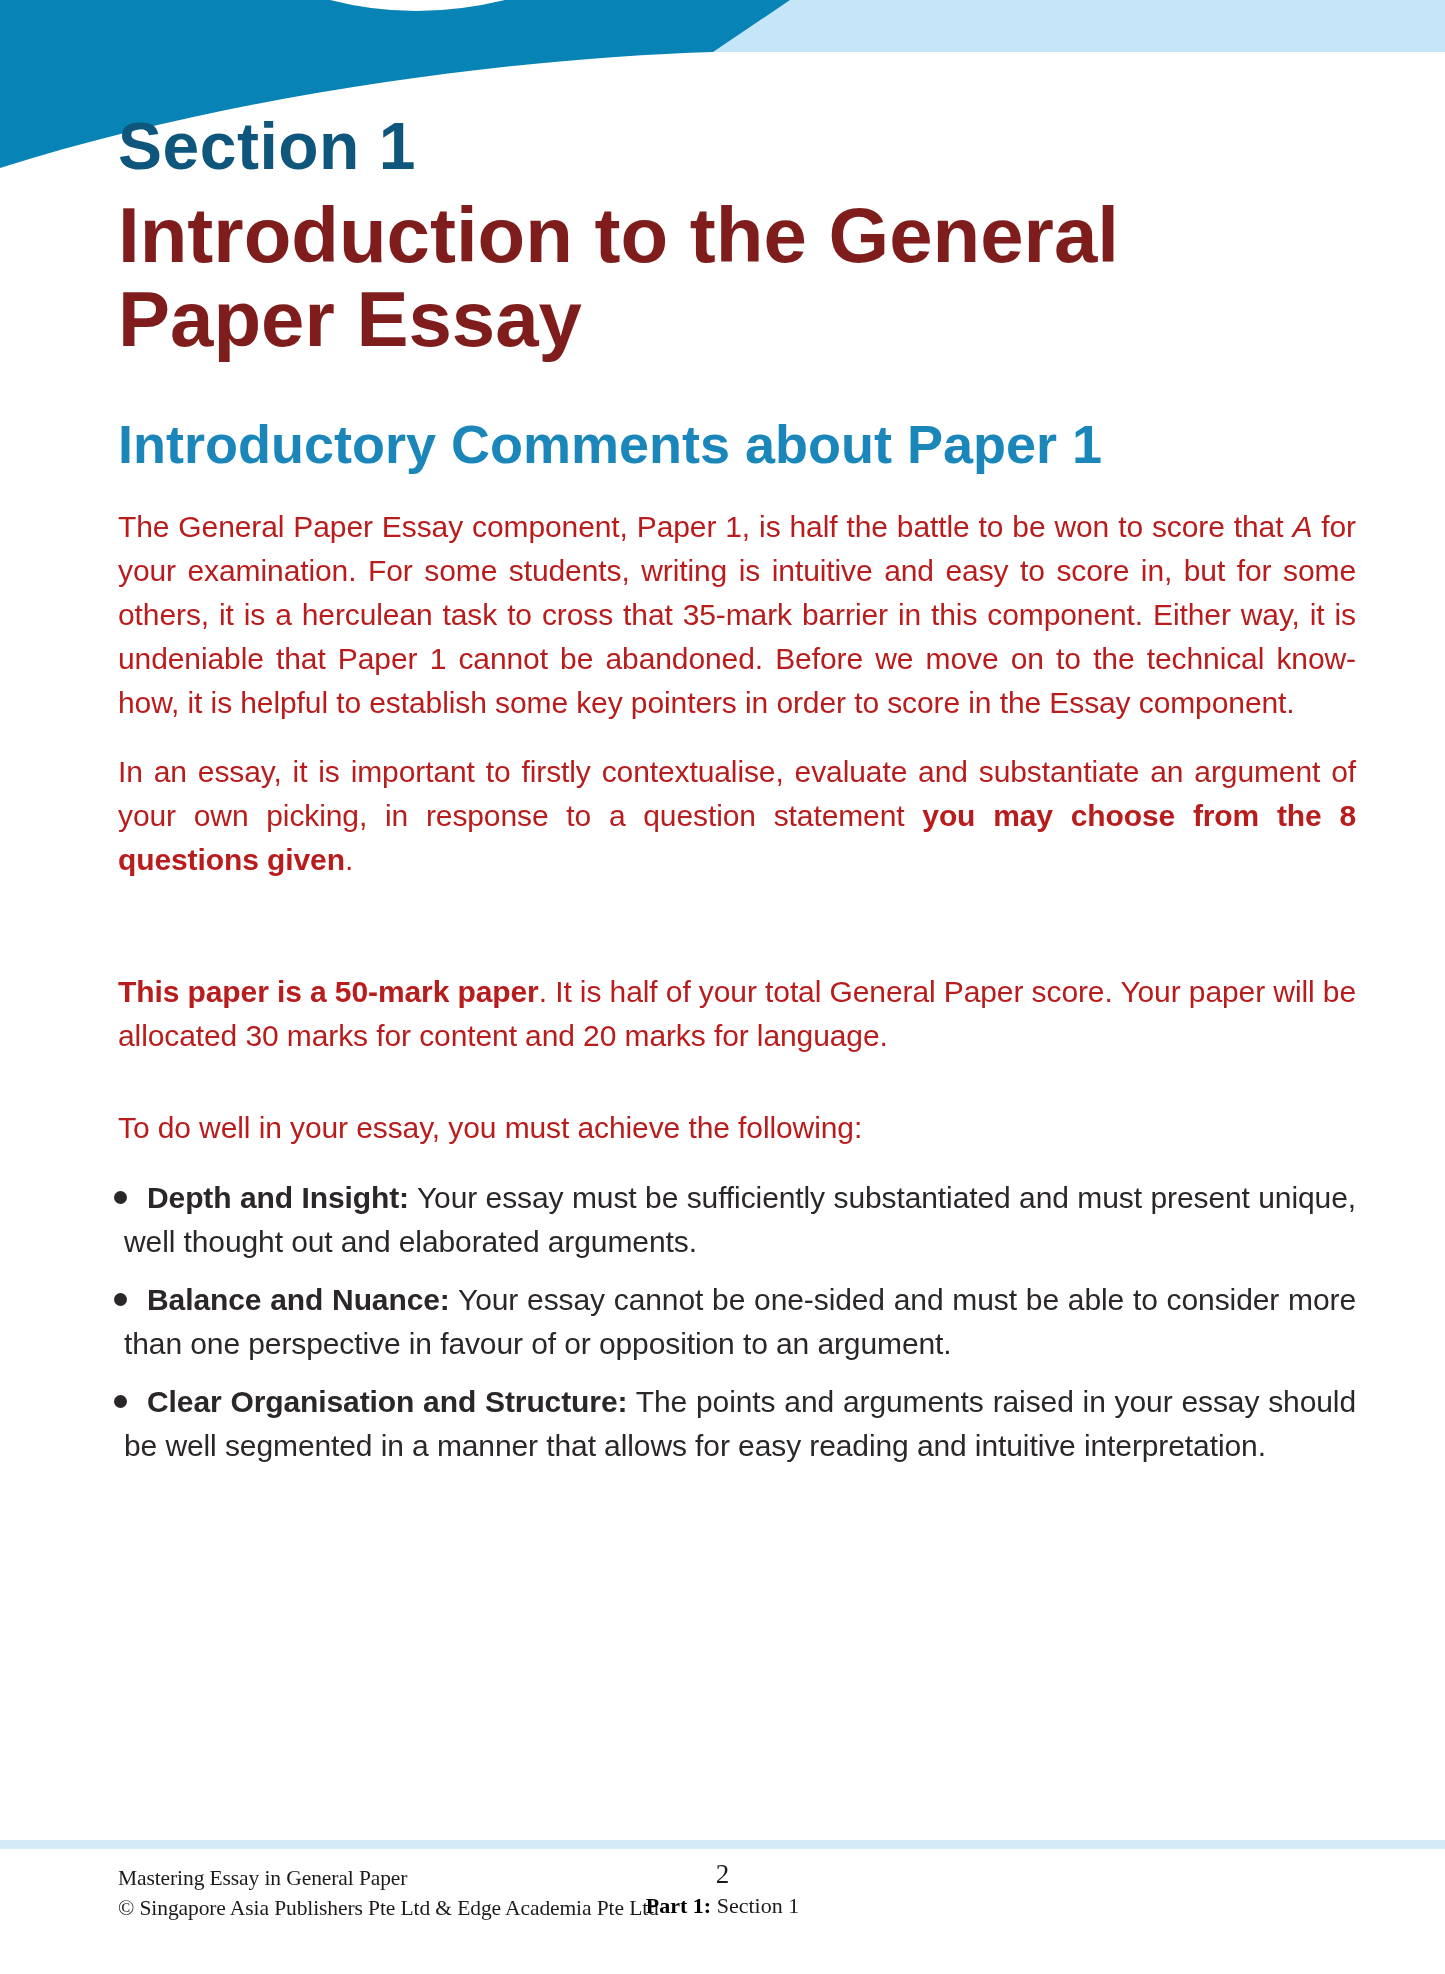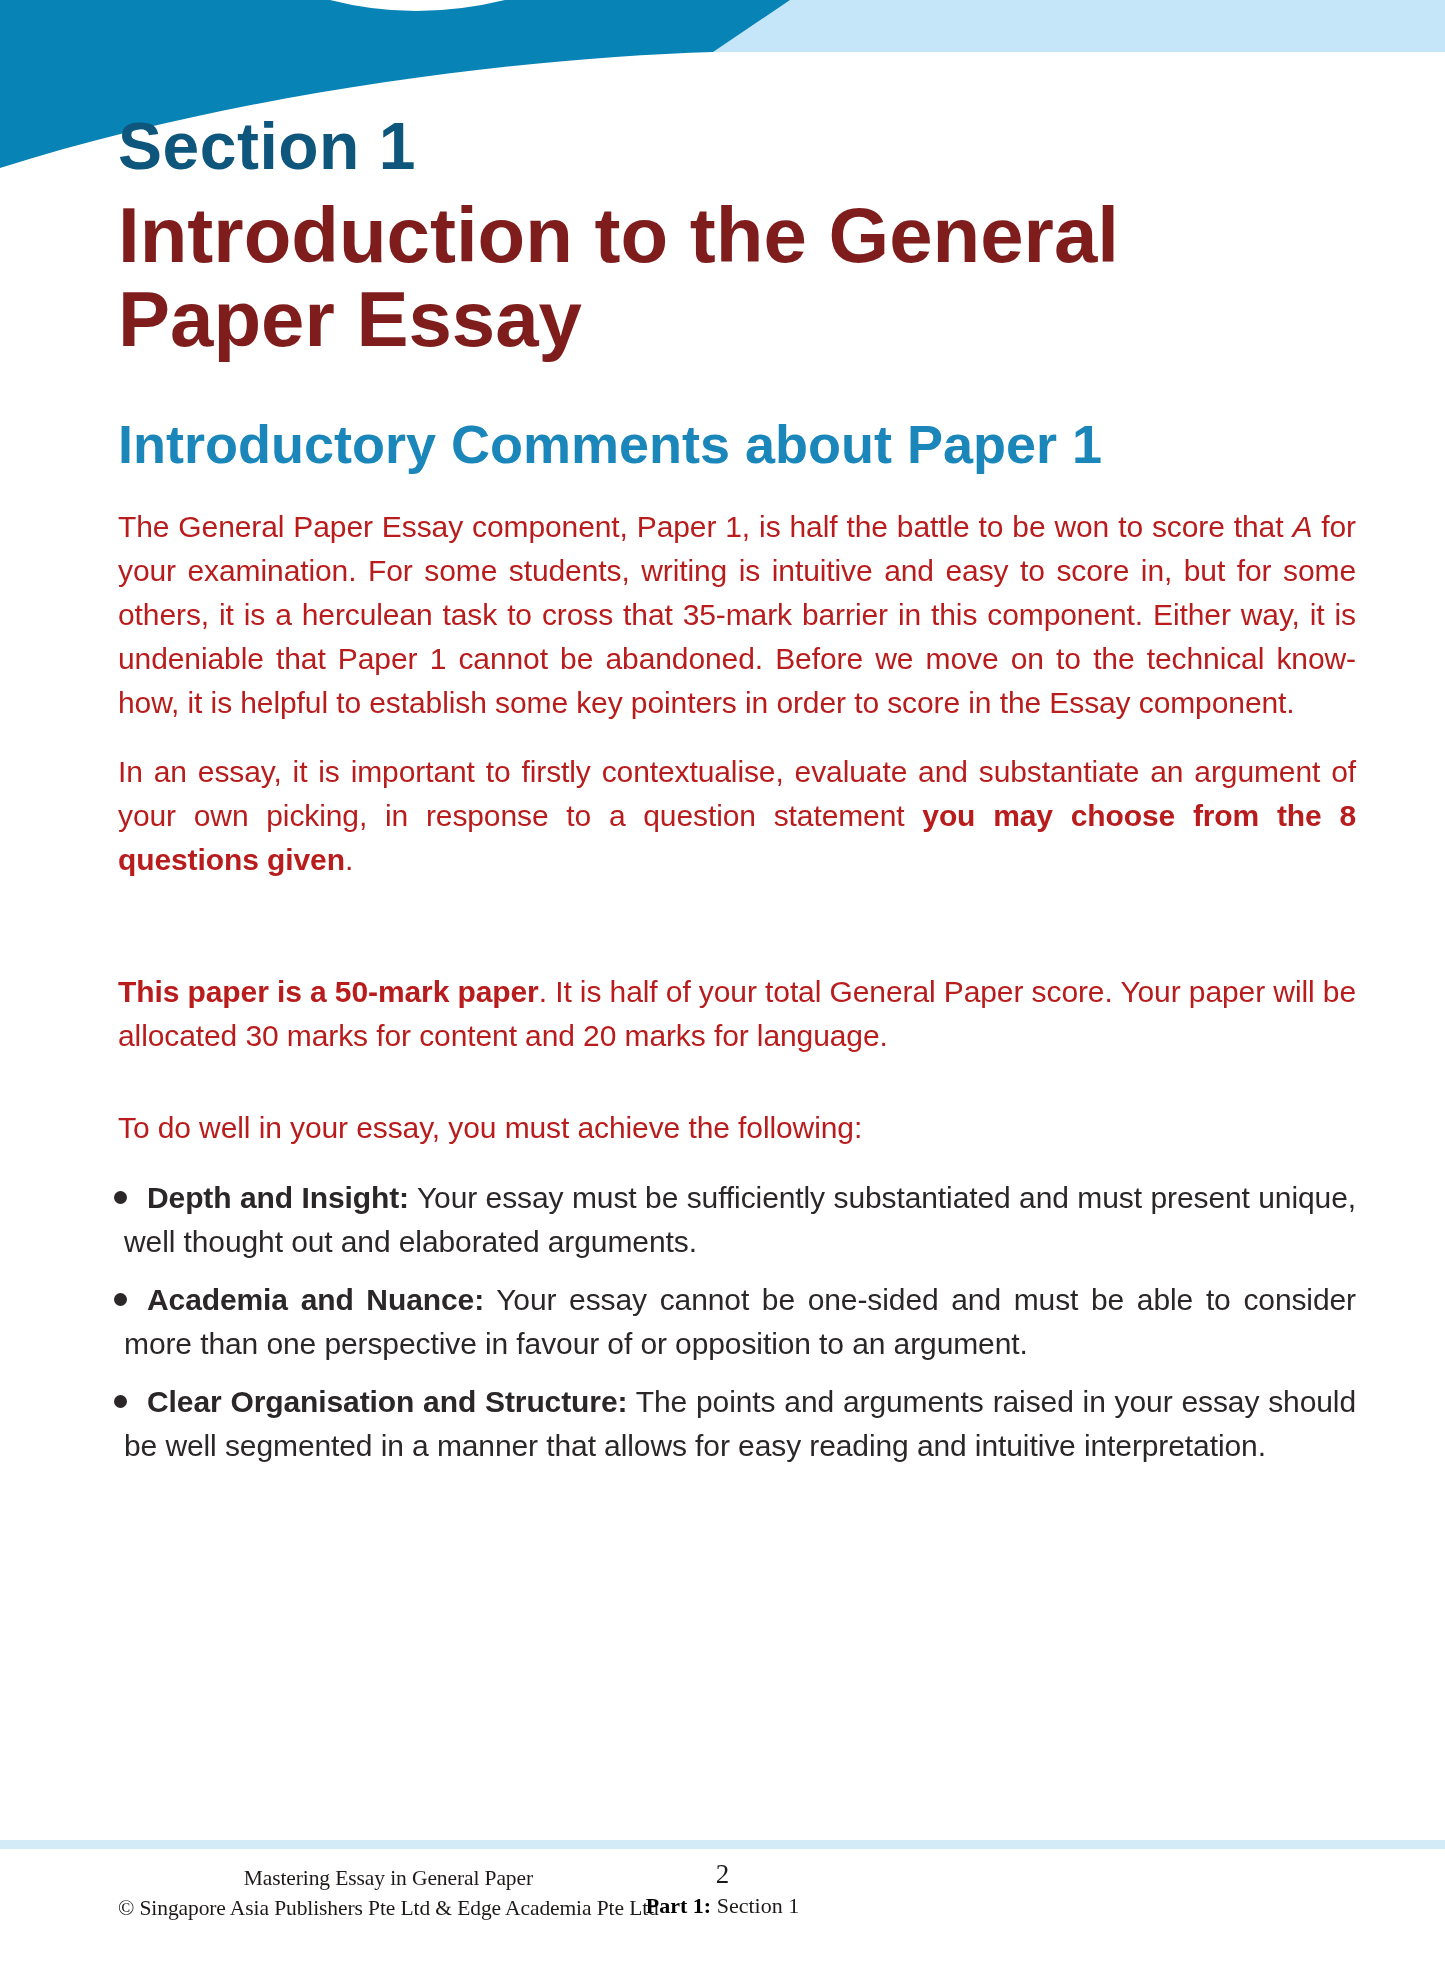--- a/index.html
+++ b/index.html
@@ -97,21 +97,20 @@
     font-family: "Liberation Serif", serif;
     color: #1d1a19;
   }
   .footer-left {
     position: absolute;
     left: 118px; top: 5px;
     font-size: 21.5px;
     line-height: 30px;
     letter-spacing: -0.1px;
     white-space: nowrap;
-    text-align: center;
   }
   .footer-center {
     position: absolute;
     left: 50%; top: 0;
     transform: translateX(-50%);
     text-align: center;
     white-space: nowrap;
   }
   .pagenum  { font-size: 27px; line-height: 32px; }
   .partline { font-size: 22px; line-height: 28px; margin-top: 2px; }
@@ -142,21 +141,21 @@
     <p class="body-para"><span>The General Paper Essay component, Paper 1, is half the battle to be won to score that </span><span class="it">A</span><span> for your examination. For some students, writing is intuitive and easy to score in, but for some others, it is a herculean task to cross that 35-mark barrier in this component. Either way, it is undeniable that Paper 1 cannot be abandoned. Before we move on to the technical know-how, it is helpful to establish some key pointers in order to score in the Essay component.</span></p>
 
     <p class="body-para mt-std"><span>In an essay, it is important to firstly contextualise, evaluate and substantiate an argument of your own picking, in response to a question statement </span><span class="b">you may choose from the 8 questions given</span><span>.</span></p>
 
     <p class="body-para mt-lg"><span class="b">This paper is a 50-mark paper</span><span>. It is half of your total General Paper score. Your paper will be allocated 30 marks for content and 20 marks for language.</span></p>
 
     <p class="body-para mt-med">To do well in your essay, you must achieve the following:</p>
 
     <ul class="points">
       <li><span class="b">Depth and Insight:</span><span> Your essay must be sufficiently substantiated and must present unique, well thought out and elaborated arguments.</span></li>
-      <li><span class="b">Academia and Nuance:</span><span> Your essay cannot be one-sided and must be able to consider more than one perspective in favour of or opposition to an argument.</span></li>
+      <li><span class="b">Balance and Nuance:</span><span> Your essay cannot be one-sided and must be able to consider more than one perspective in favour of or opposition to an argument.</span></li>
       <li><span class="b">Clear Organisation and Structure:</span><span> The points and arguments raised in your essay should be well segmented in a manner that allows for easy reading and intuitive interpretation.</span></li>
     </ul>
 
   </div>
 
   <div class="footer-divider"></div>
 
   <div class="footer">
     <div class="footer-left">
       <div>Mastering Essay in General Paper</div>

